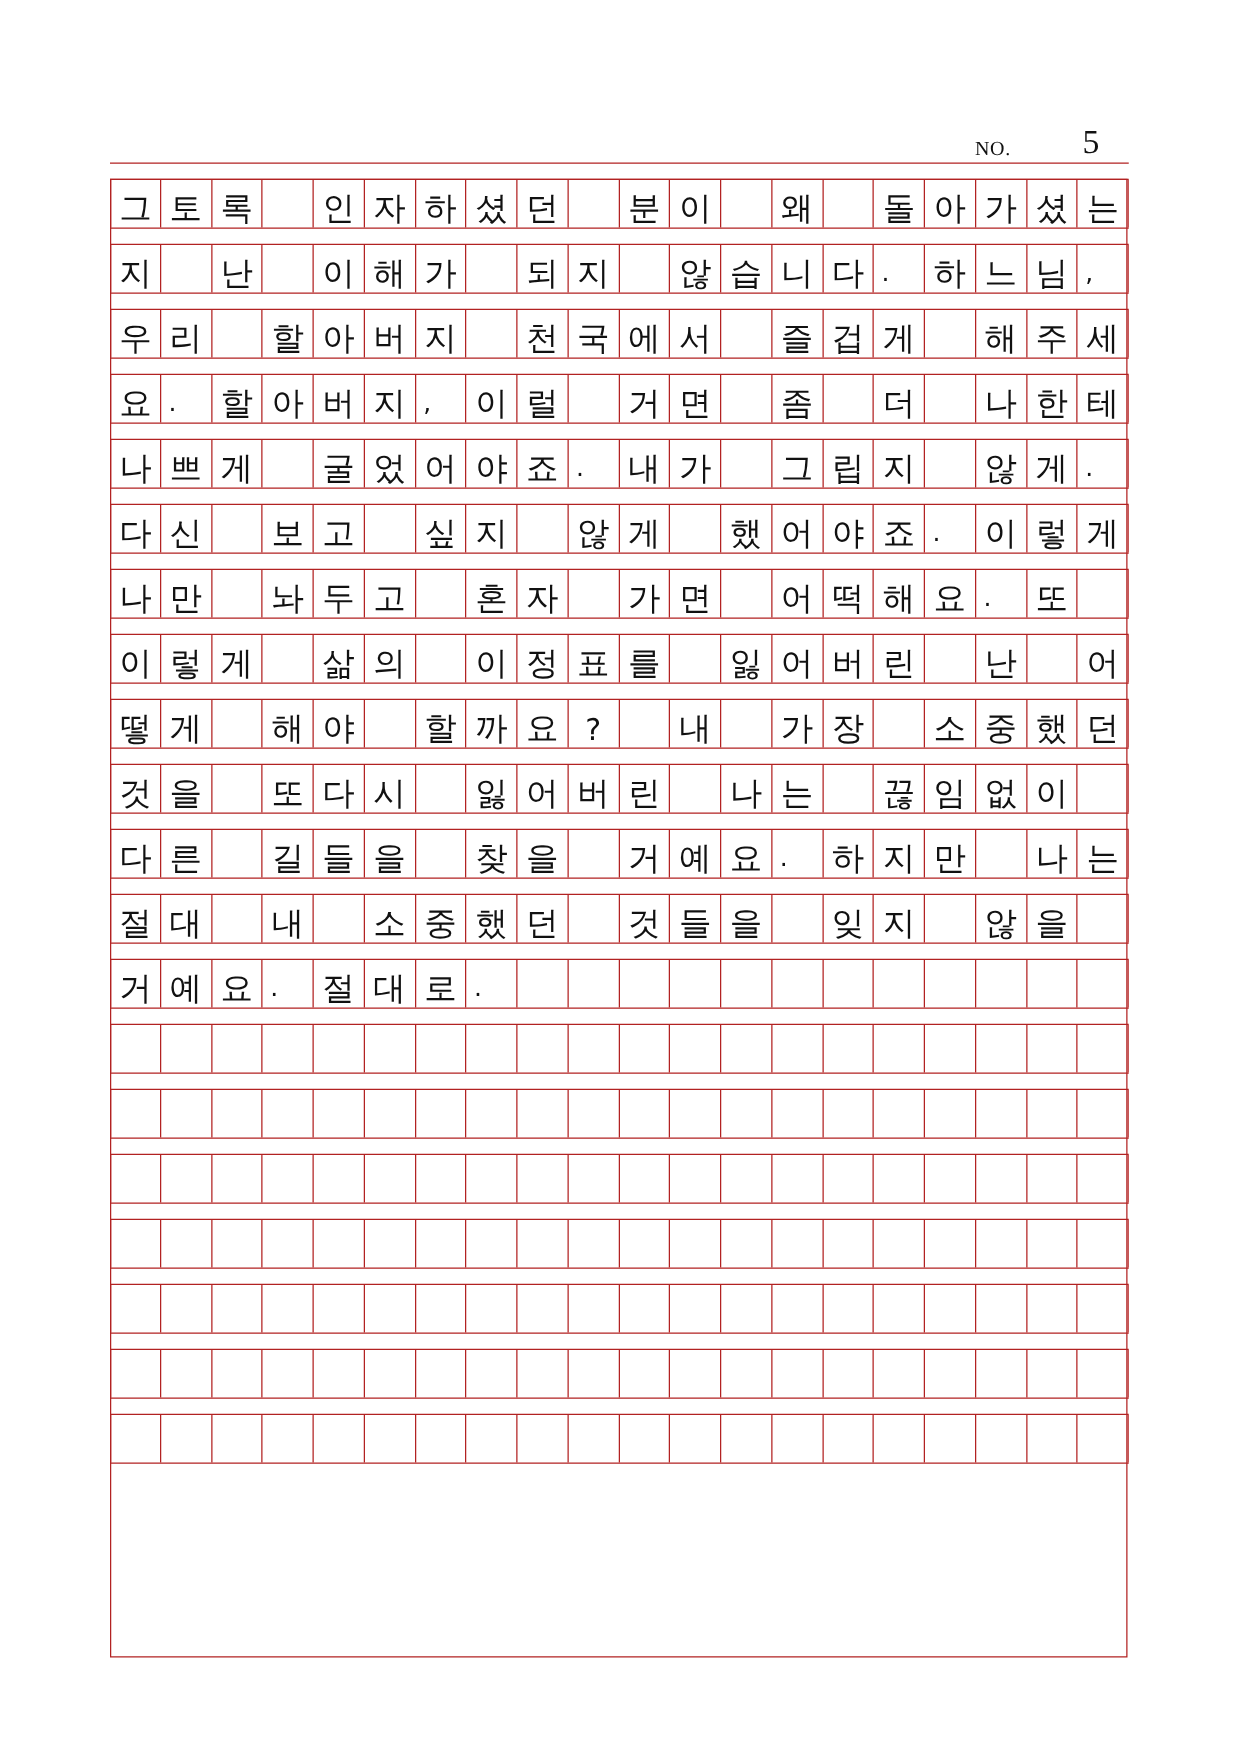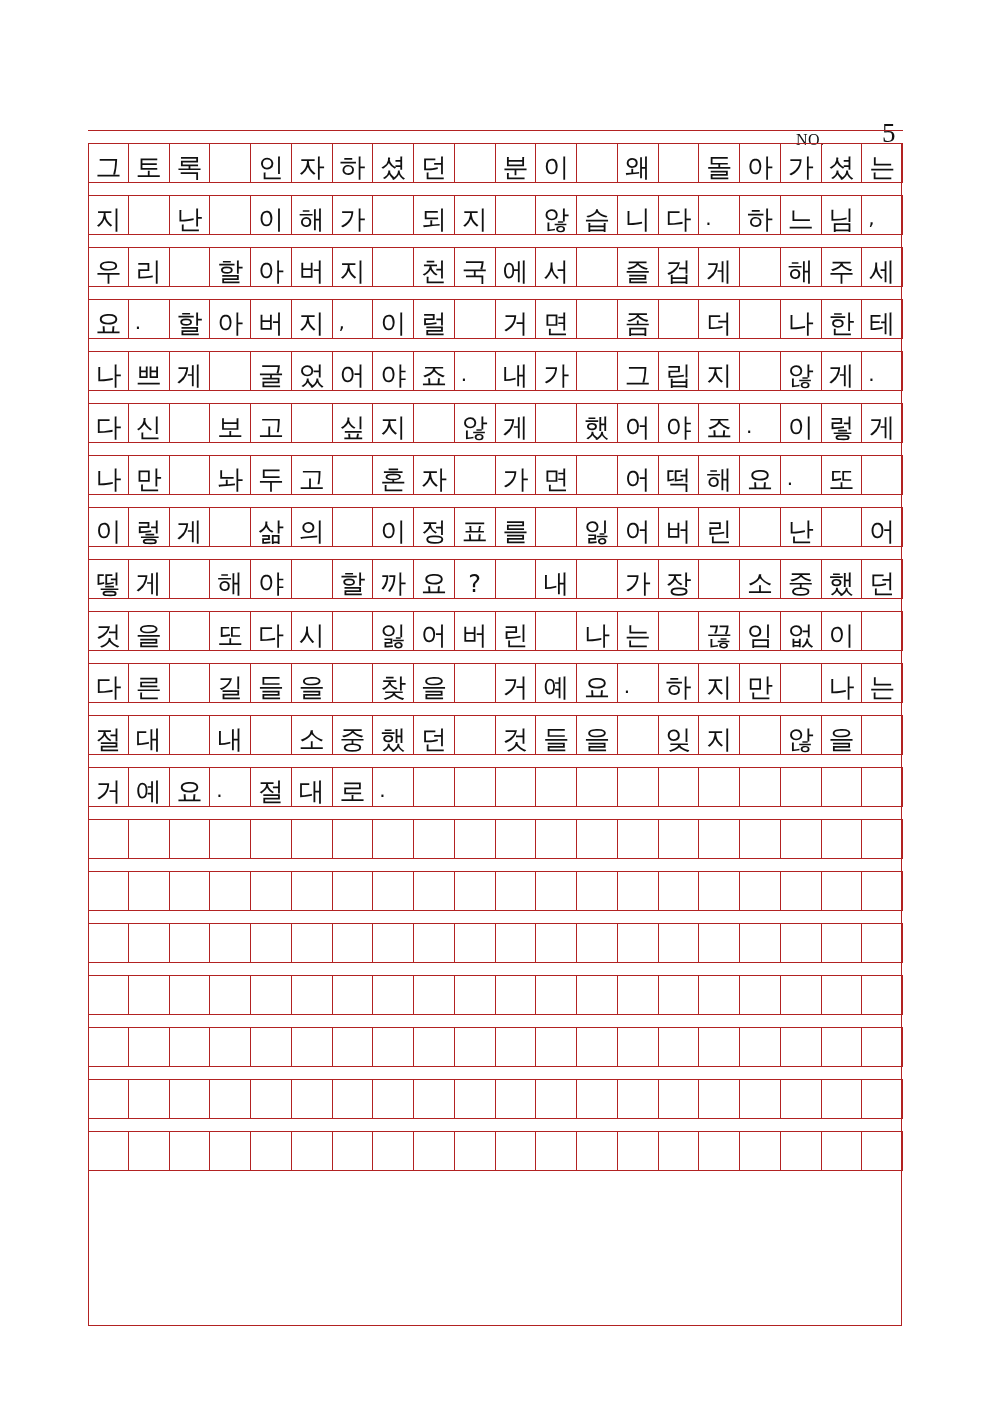--- a/index.html
+++ b/index.html
@@ -9,25 +9,24 @@
     }
     body {
       width: 992px;
       height: 1403px;
       position: relative;
       overflow: hidden;
       font-family: "DejaVu Sans", sans-serif;
     }
     .page-header {
       position: absolute;
-      left: 104px;
+      left: 88px;
       top: 96px;
       width: 815px;
       height: 36px;
-      margin-top: 20px;
     }
     .no-label {
       position: absolute;
       left: 692px;
       top: 15px;
       font-family: "Liberation Serif", serif;
       font-size: 16px;
       color: #111;
       letter-spacing: 0.5px;
     }

